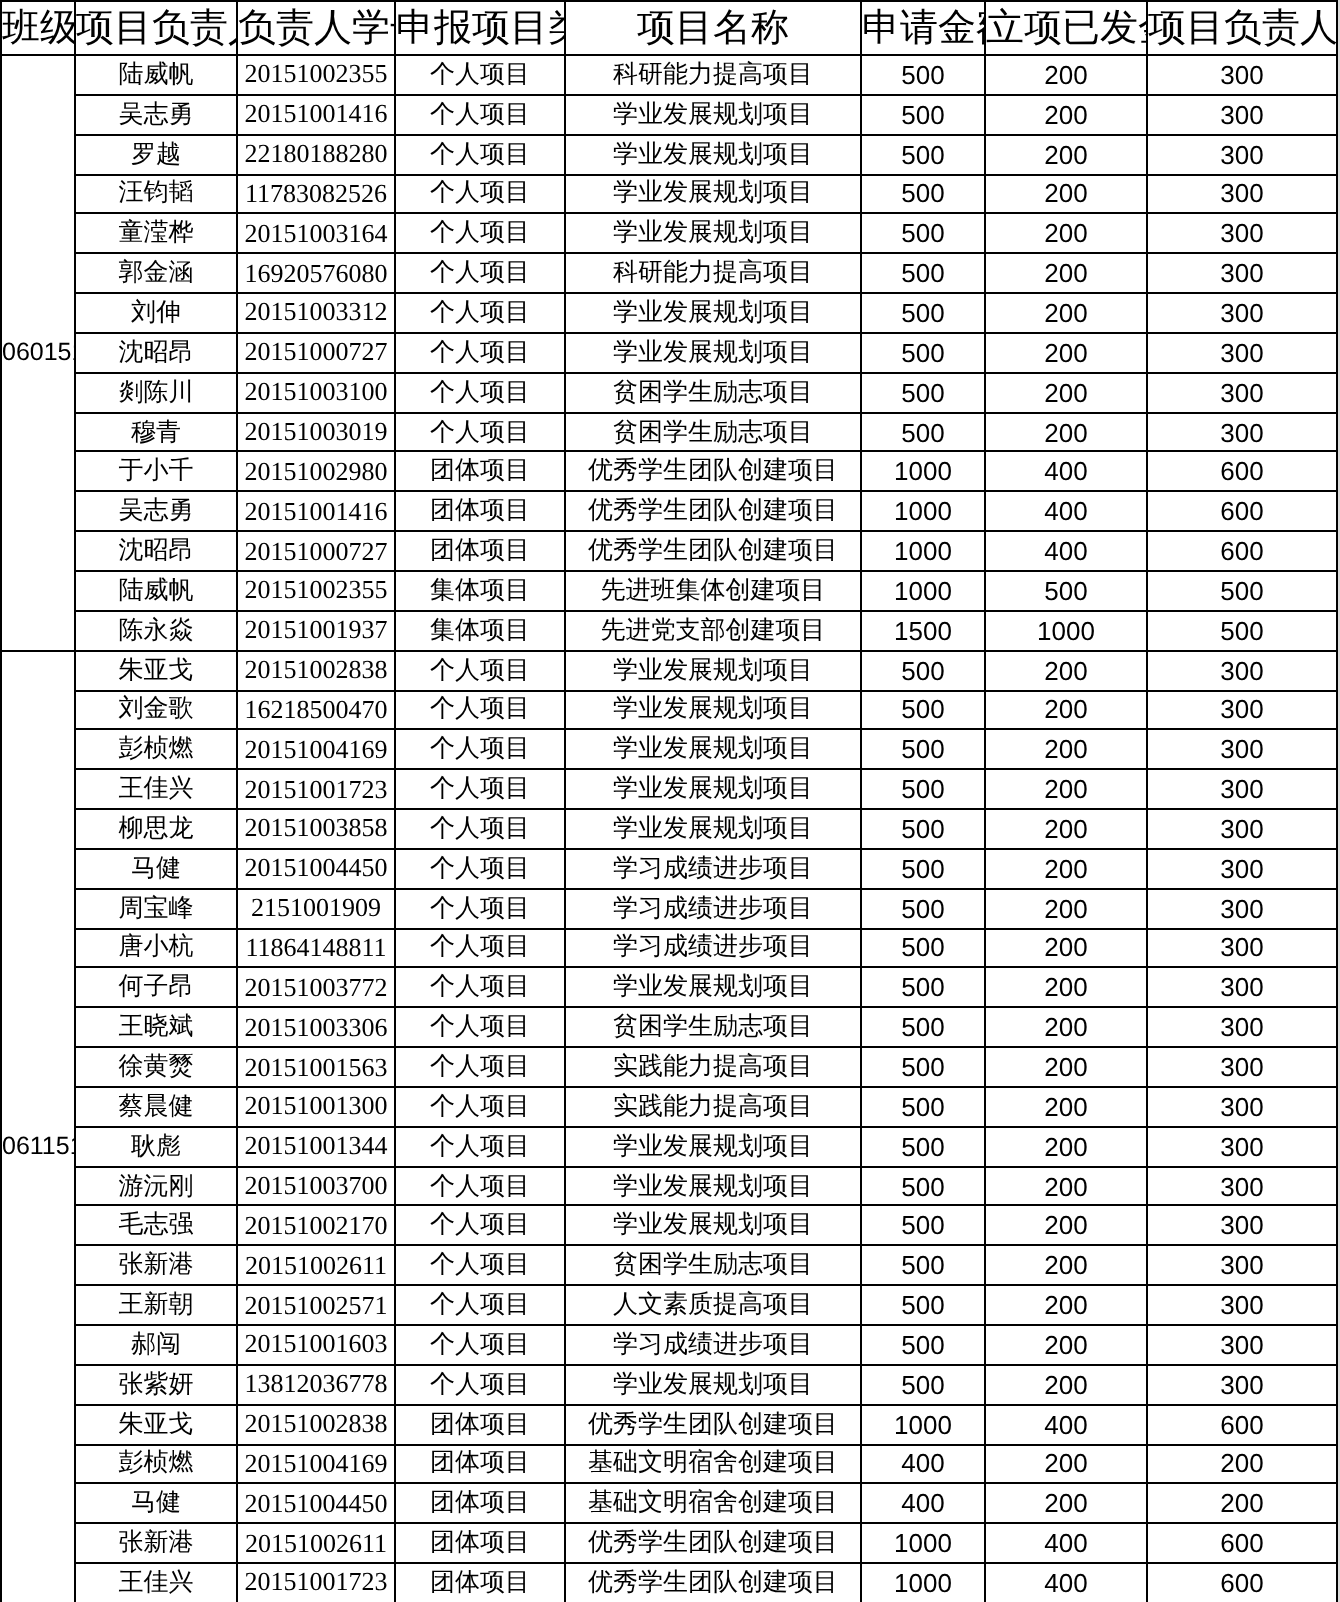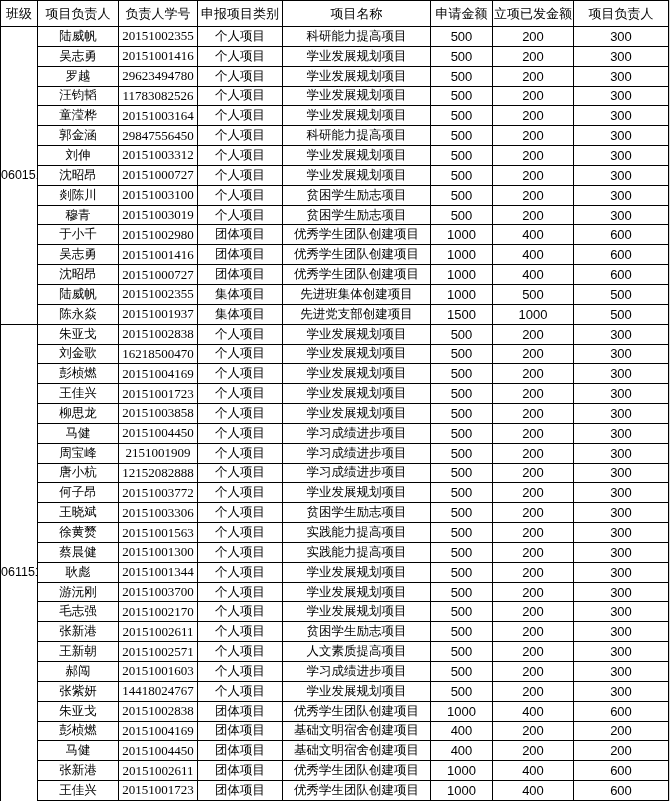--- a/index.html
+++ b/index.html
@@ -27,21 +27,21 @@
     text-align: center;
     vertical-align: middle;
     overflow: hidden;
     white-space: nowrap;
     color: #000000;
   }
 
   tr.header-row { height: 26px; }
   tr.header-row th {
     font-weight: normal;
-    font-size: 13px;
+    font-size: 19px;
     font-family: "Liberation Sans", sans-serif;
   }
 
   tr.data-row { height: 19.85px; }
 
   td { font-size: 12.5px; }
 
   td.class-cell {
     font-size: 12.5px;
     font-family: "Liberation Sans", sans-serif;
@@ -103,21 +103,21 @@
           <td class="name-cell">吴志勇</td>
           <td class="id-cell">20151001416</td>
           <td class="cat-cell">个人项目</td>
           <td class="proj-cell">学业发展规划项目</td>
           <td class="amt-cell">500</td>
           <td class="amt-cell">200</td>
           <td class="amt-cell">300</td>
         </tr>
         <tr class="data-row">
           <td class="name-cell">罗越</td>
-          <td class="id-cell">29623494780</td>
+          <td class="id-cell">22180188280</td>
           <td class="cat-cell">个人项目</td>
           <td class="proj-cell">学业发展规划项目</td>
           <td class="amt-cell">500</td>
           <td class="amt-cell">200</td>
           <td class="amt-cell">300</td>
         </tr>
         <tr class="data-row">
           <td class="name-cell">汪钧韬</td>
           <td class="id-cell">11783082526</td>
           <td class="cat-cell">个人项目</td>
@@ -130,21 +130,21 @@
           <td class="name-cell">童滢桦</td>
           <td class="id-cell">20151003164</td>
           <td class="cat-cell">个人项目</td>
           <td class="proj-cell">学业发展规划项目</td>
           <td class="amt-cell">500</td>
           <td class="amt-cell">200</td>
           <td class="amt-cell">300</td>
         </tr>
         <tr class="data-row">
           <td class="name-cell">郭金涵</td>
-          <td class="id-cell">29847556450</td>
+          <td class="id-cell">16920576080</td>
           <td class="cat-cell">个人项目</td>
           <td class="proj-cell">科研能力提高项目</td>
           <td class="amt-cell">500</td>
           <td class="amt-cell">200</td>
           <td class="amt-cell">300</td>
         </tr>
         <tr class="data-row">
           <td class="name-cell">刘伸</td>
           <td class="id-cell">20151003312</td>
           <td class="cat-cell">个人项目</td>
@@ -284,21 +284,21 @@
           <td class="name-cell">周宝峰</td>
           <td class="id-cell">2151001909</td>
           <td class="cat-cell">个人项目</td>
           <td class="proj-cell">学习成绩进步项目</td>
           <td class="amt-cell">500</td>
           <td class="amt-cell">200</td>
           <td class="amt-cell">300</td>
         </tr>
         <tr class="data-row">
           <td class="name-cell">唐小杭</td>
-          <td class="id-cell">12152082888</td>
+          <td class="id-cell">11864148811</td>
           <td class="cat-cell">个人项目</td>
           <td class="proj-cell">学习成绩进步项目</td>
           <td class="amt-cell">500</td>
           <td class="amt-cell">200</td>
           <td class="amt-cell">300</td>
         </tr>
         <tr class="data-row">
           <td class="name-cell">何子昂</td>
           <td class="id-cell">20151003772</td>
           <td class="cat-cell">个人项目</td>
@@ -383,21 +383,21 @@
           <td class="name-cell">郝闯</td>
           <td class="id-cell">20151001603</td>
           <td class="cat-cell">个人项目</td>
           <td class="proj-cell">学习成绩进步项目</td>
           <td class="amt-cell">500</td>
           <td class="amt-cell">200</td>
           <td class="amt-cell">300</td>
         </tr>
         <tr class="data-row">
           <td class="name-cell">张紫妍</td>
-          <td class="id-cell">14418024767</td>
+          <td class="id-cell">13812036778</td>
           <td class="cat-cell">个人项目</td>
           <td class="proj-cell">学业发展规划项目</td>
           <td class="amt-cell">500</td>
           <td class="amt-cell">200</td>
           <td class="amt-cell">300</td>
         </tr>
         <tr class="data-row">
           <td class="name-cell">朱亚戈</td>
           <td class="id-cell">20151002838</td>
           <td class="cat-cell">团体项目</td>

